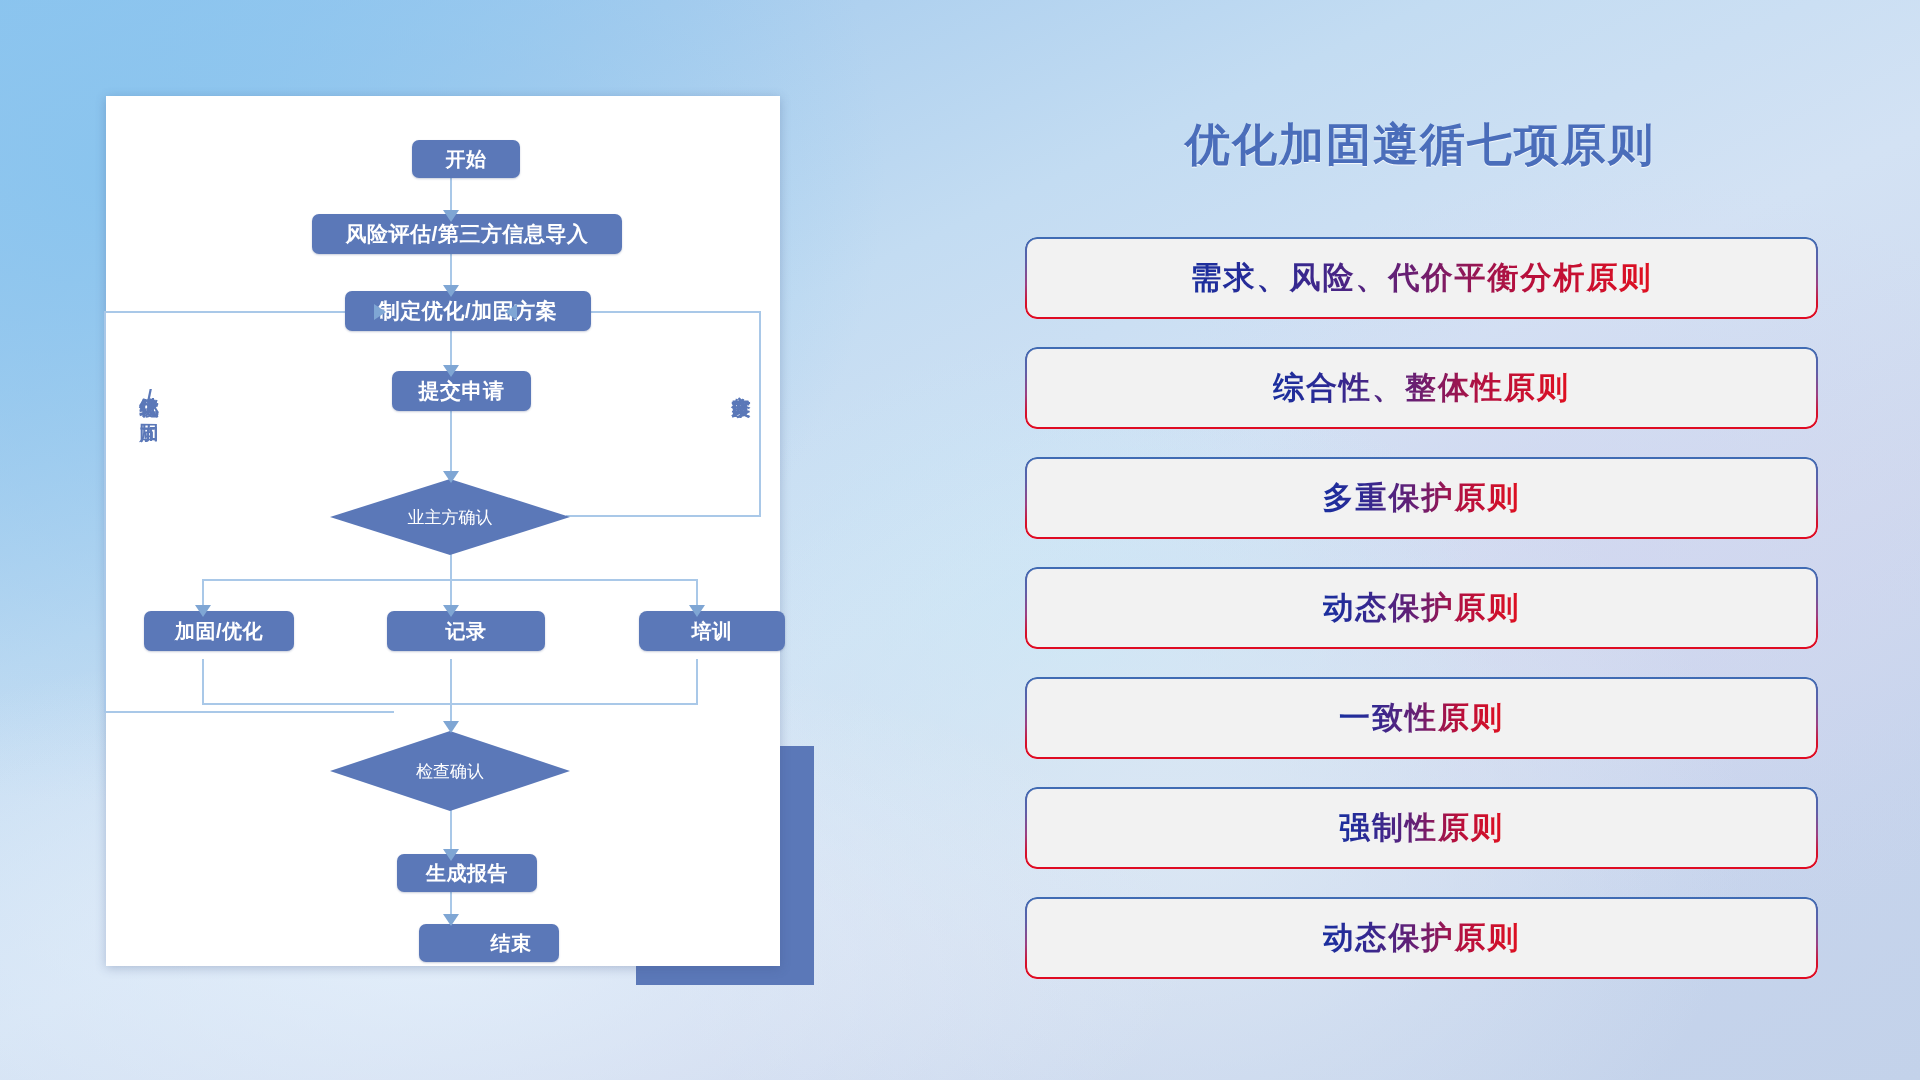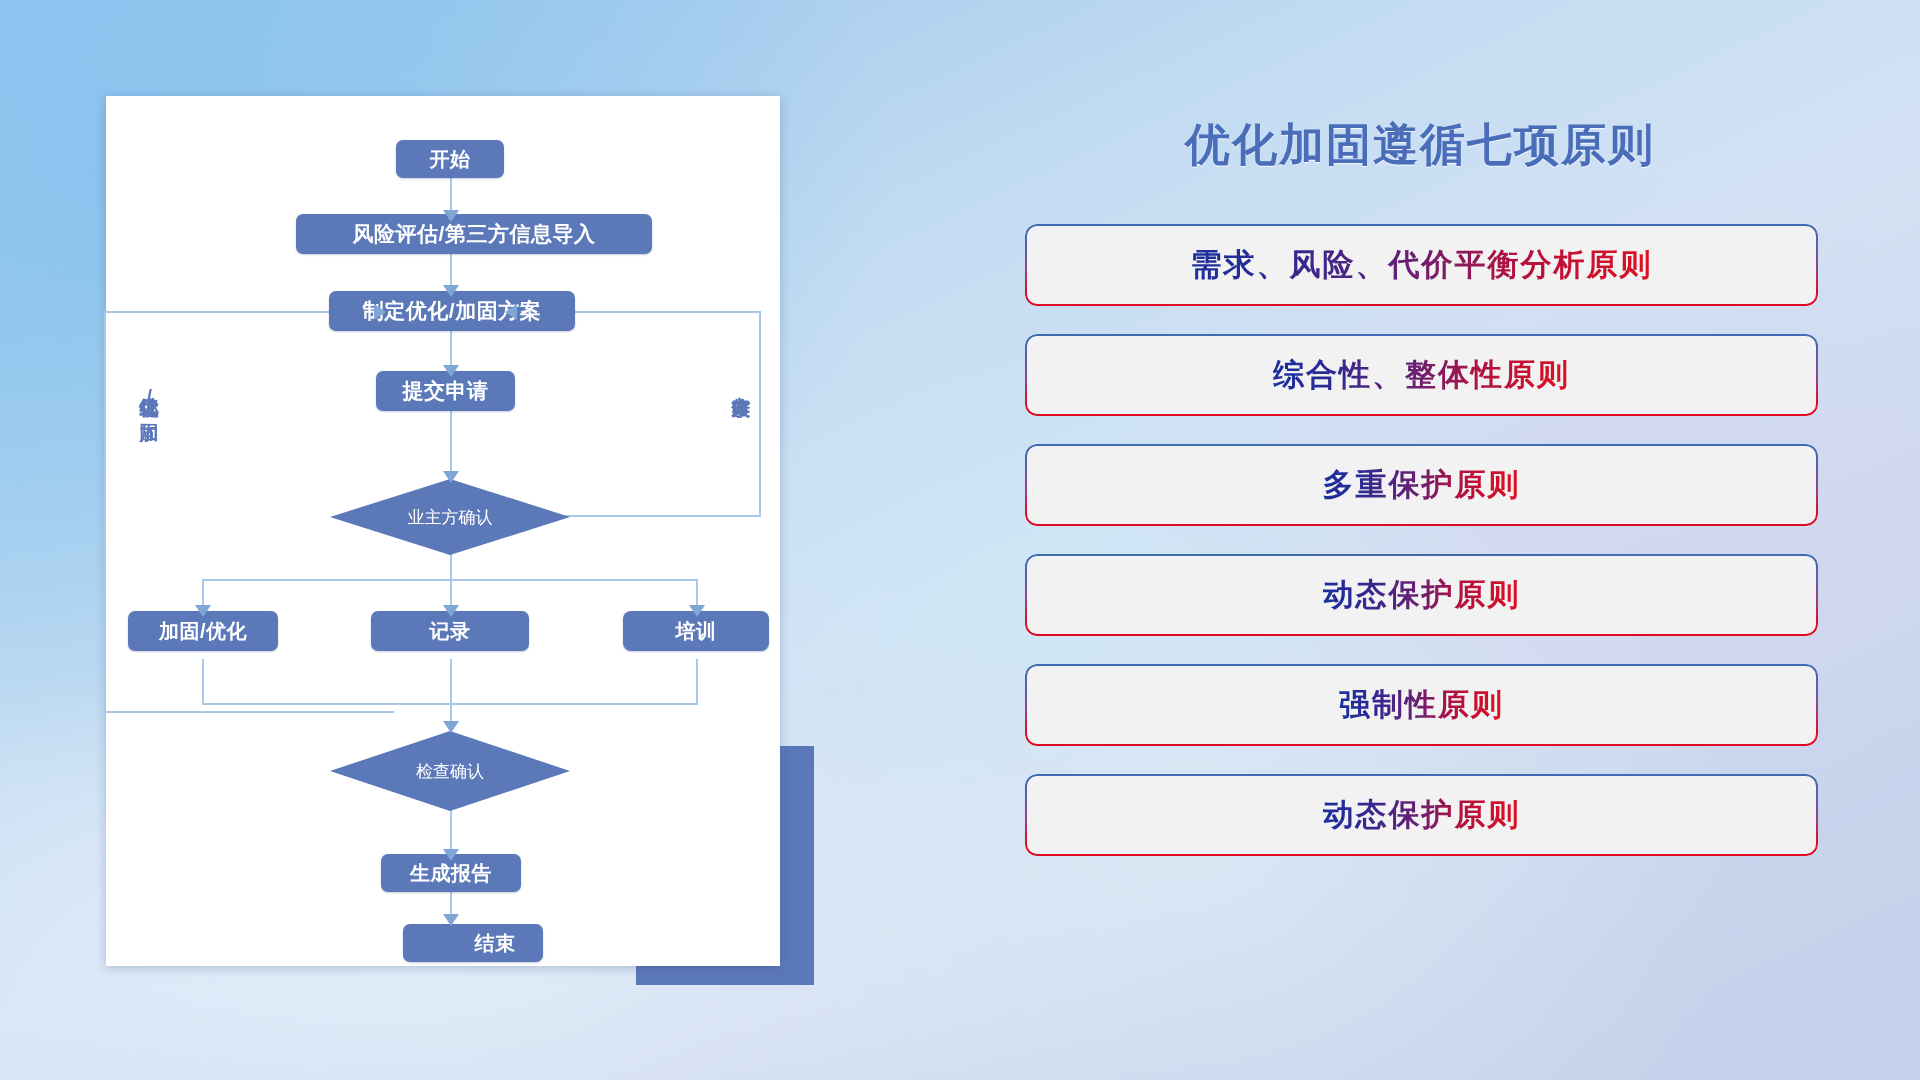--- a/index.html
+++ b/index.html
@@ -70,20 +70,21 @@
     color: #ffffff;
     border-radius: 7px;
     display: flex;
     align-items: center;
     justify-content: center;
     font-weight: bold;
     white-space: nowrap;
     letter-spacing: 0.5px;
     box-shadow: 0 1px 2px rgba(40,60,110,0.25);
     z-index: 4;
+    margin-left: 16px;
   }
   .diamond {
     position: absolute;
     background: #5b78b8;
     color: #ffffff;
     display: flex;
     align-items: center;
     justify-content: center;
     font-weight: normal;
     white-space: nowrap;
@@ -146,21 +147,21 @@
     text-align: center;
     font-size: 45px;
     font-weight: bold;
     color: #4a6dba;
     letter-spacing: 2px;
     text-shadow: 0 1px 1px rgba(255,255,255,0.85);
   }
   .cards {
     position: absolute;
     left: 5px;
-    top: 128px;
+    top: 141px;
     width: 793px;
   }
   .card {
     position: relative;
     height: 82px;
     margin-bottom: 28px;
     border-radius: 12px;
     background: #f2f2f2;
     display: flex;
     align-items: center;
@@ -245,21 +246,21 @@
       <div class="arrow-down" style="left:337px; top:753px;"></div>
 
       <div class="vline" style="left:344px; top:793px; height:33px;"></div>
       <div class="arrow-down" style="left:337px; top:818px;"></div>
 
       <div class="vtext" style="left:33px; top:285px;">继续优化/加固</div>
       <div class="vtext" style="left:625px; top:285px;">方案修改</div>
 
       <div class="node" style="left:290px; top:44px; width:108px; height:38px; font-size:20px;">开始</div>
 
-      <div class="node" style="left:190px; top:118px; width:356px; height:40px; font-size:21px;">风险评估/第三方信息导入</div>
+      <div class="node" style="left:190px; top:118px; width:310px; height:40px; font-size:21px;">风险评估/第三方信息导入</div>
 
       <div class="node" style="left:223px; top:195px; width:246px; height:40px; font-size:21px;">制定优化/加固方案</div>
 
       <div class="node" style="left:270px; top:275px; width:139px; height:40px; font-size:21px;">提交申请</div>
 
       <div class="diamond" style="left:224px; top:383px; width:240px; height:76px; font-size:17px;">业主方确认</div>
 
       <div class="node" style="left:22px; top:515px; width:150px; height:40px; font-size:20px;">加固/优化</div>
 
       <div class="node" style="left:265px; top:515px; width:158px; height:40px; font-size:20px;">记录</div>
@@ -290,20 +291,23 @@
       </div>
 
       <div class="card">
         <span class="card-label">多重保护原则</span>
       </div>
 
       <div class="card">
         <span class="card-label">动态保护原则</span>
       </div>
 
+      <div class="card">
+        <span class="card-label">一致性原则</span>
+      </div>
 
       <div class="card">
         <span class="card-label">强制性原则</span>
       </div>
 
       <div class="card">
         <span class="card-label">动态保护原则</span>
       </div>
 
     </div>

